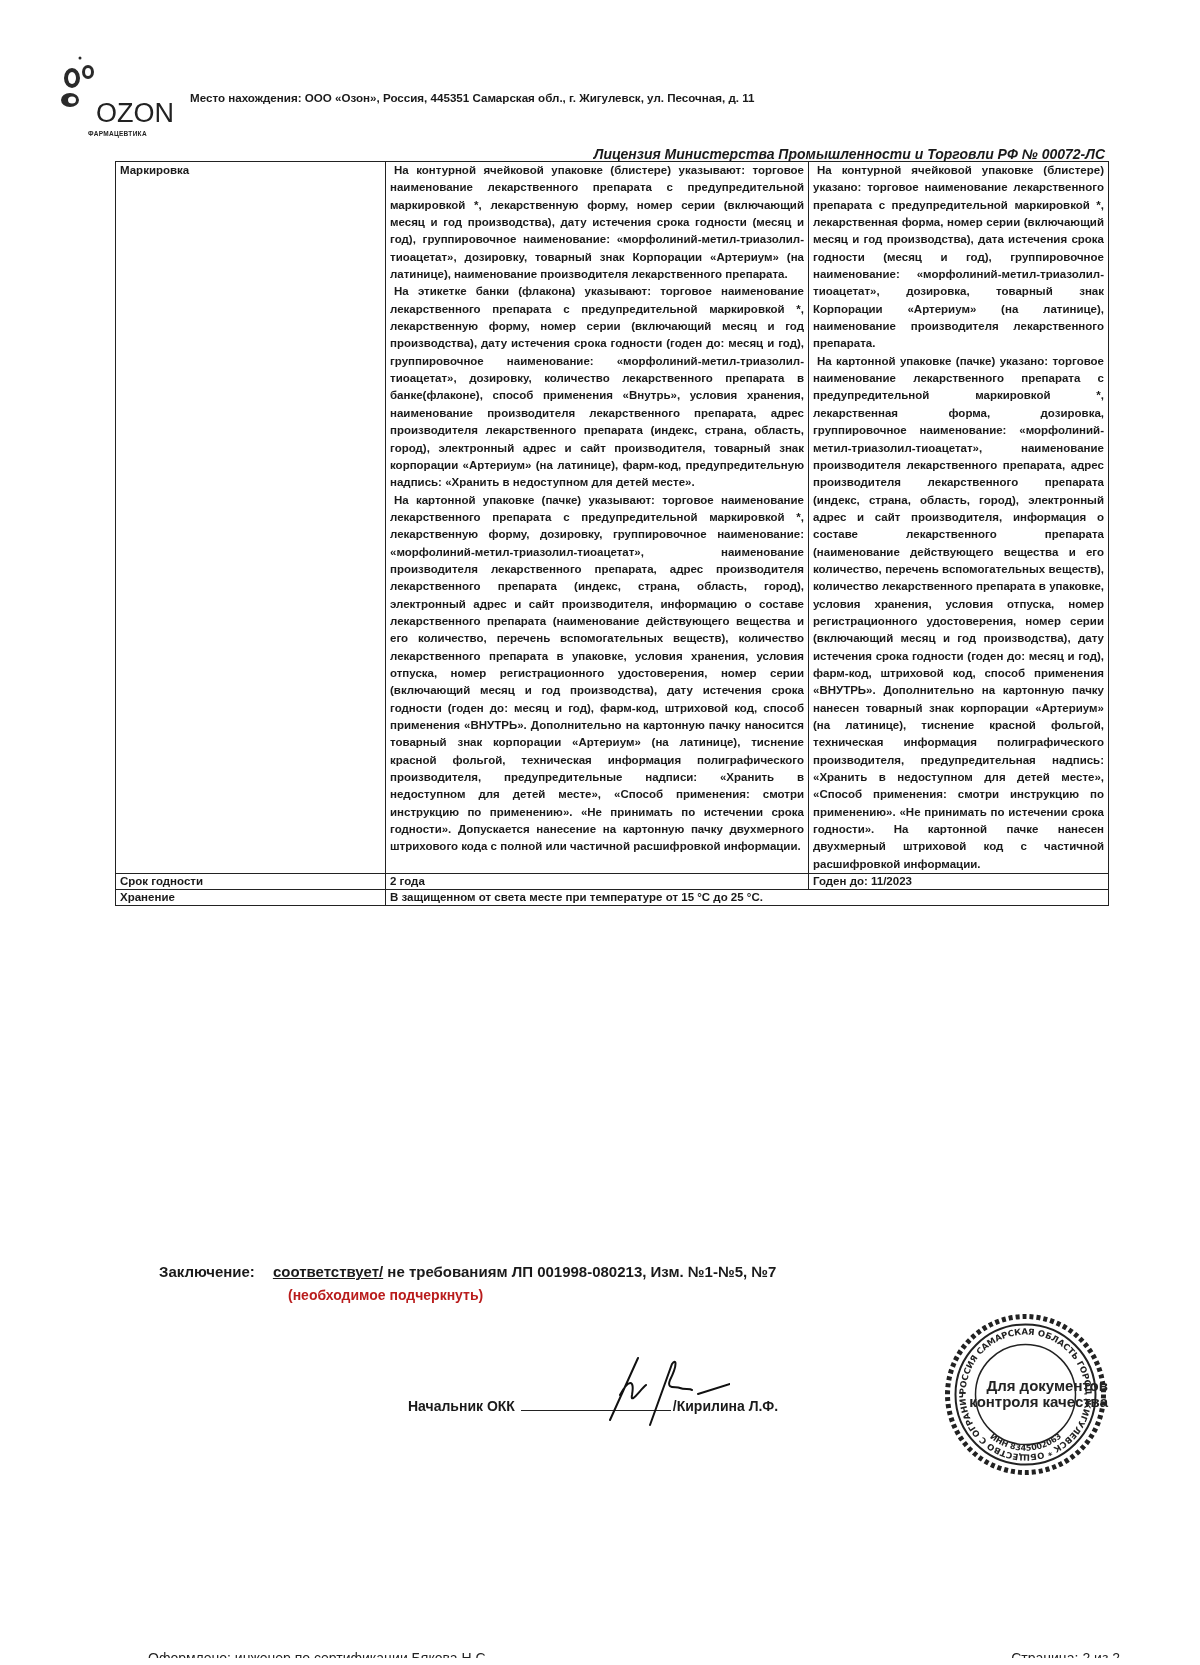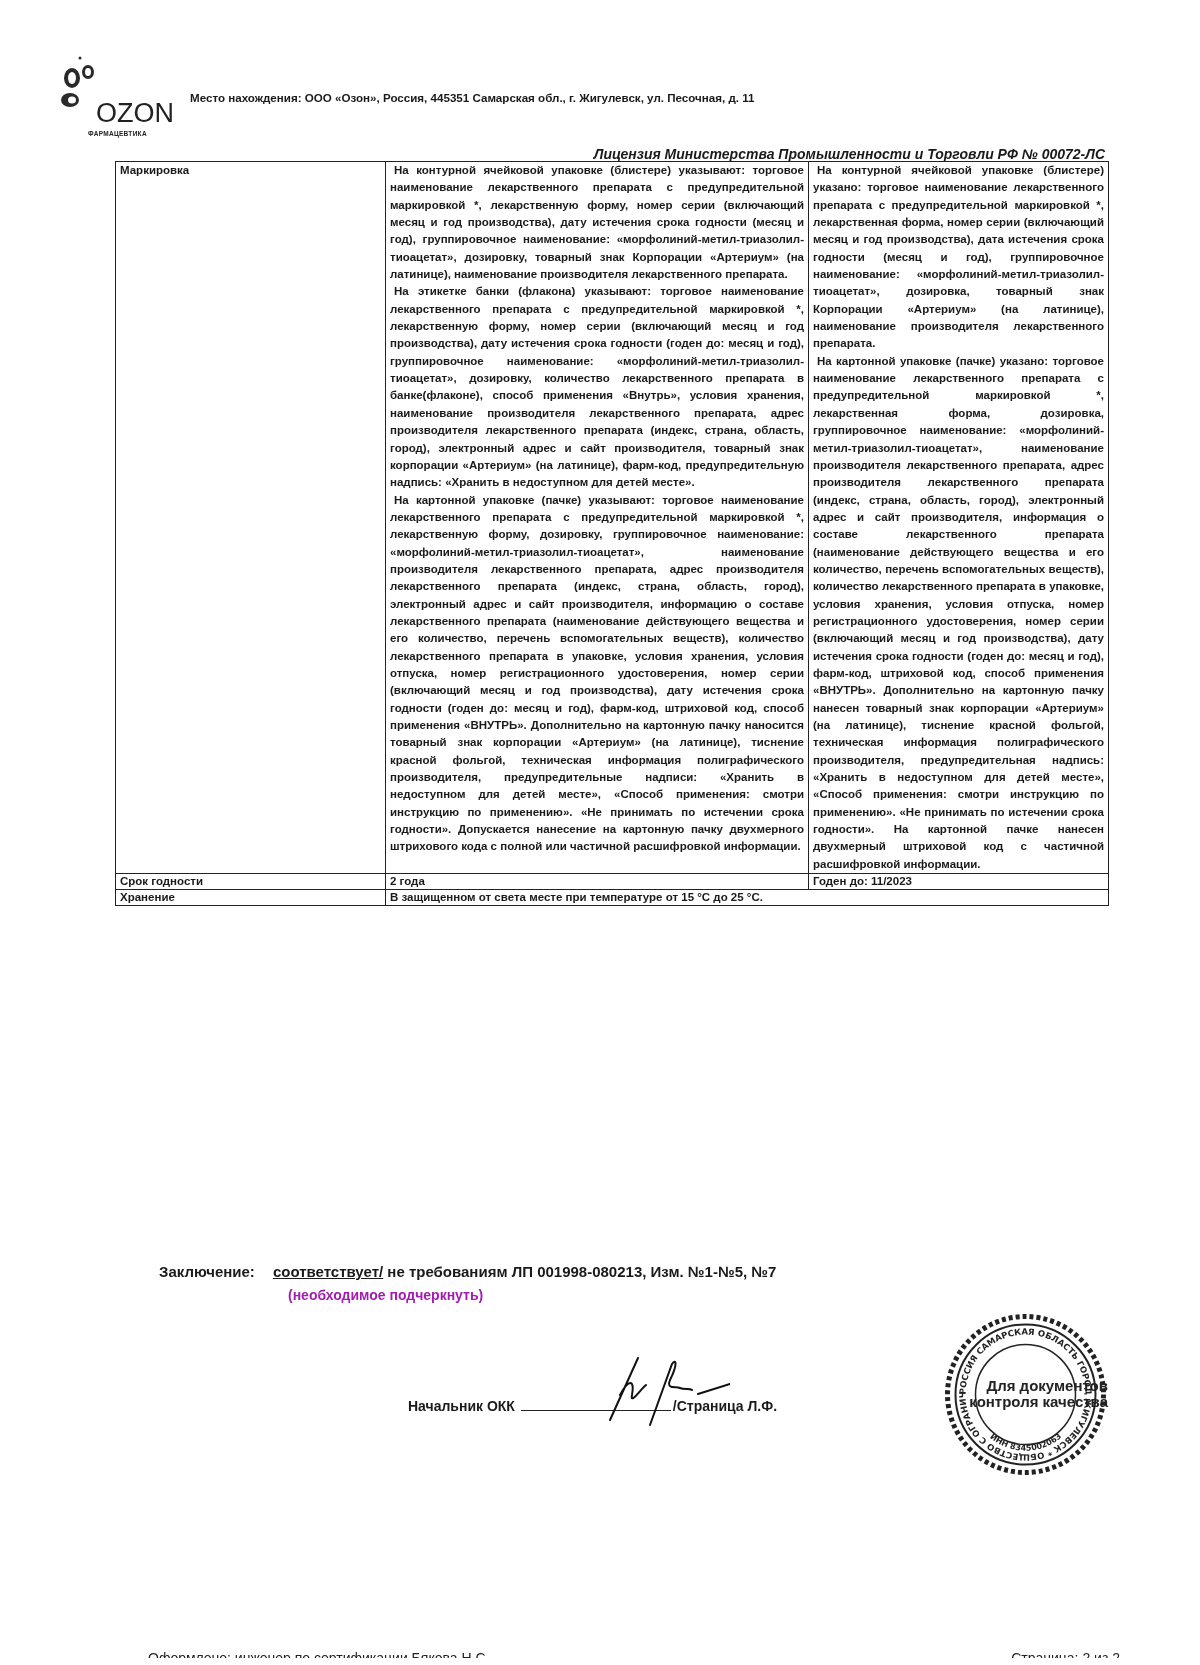--- a/index.html
+++ b/index.html
@@ -17,21 +17,21 @@
   table.main td { border:1.5px solid #222; vertical-align:top; padding:0 4px; }
   table.main col.c1 { width:270px; }
   table.main col.c2 { width:423px; }
   table.main col.c3 { width:300px; }
   .just { text-align:justify; }
   .para { margin:0; text-indent:4px; }
   .row-short td { line-height:15px; padding-top:0; padding-bottom:0; }
   .concl { position:absolute; left:143px; top:1263px; font-size:15px; font-weight:bold; color:#1a1a1a; white-space:nowrap;margin-left:16px; }
   .concl .lbl { margin-right:18px; }
   .concl .u { text-decoration:underline; }
-  .concl-note { position:absolute; left:288px; top:1287px; font-size:14px; font-weight:bold; color:#a21caf; }
+  .concl-note { position:absolute; left:288px; top:1287px; font-size:14px; font-weight:bold; color:#b91c1c; }
   .sign { position:absolute; left:408px; top:1398px; font-size:14px; font-weight:bold; color:#1a1a1a; white-space:nowrap; }
   .sign .line { display:inline-block; width:150px; border-bottom:1.5px solid #222; margin:0 2px; vertical-align:baseline; }
   .signature { position:absolute; left:580px; top:1350px; width:150px; height:80px; }
   .stamp { position:absolute; left:943px; top:1312px; width:165px; height:165px; }
   .stamp-text { position:absolute; left:0; top:66px; width:165px; text-align:right; font-size:15px; font-weight:bold; line-height:16px; color:#222; }
   .footer { position:absolute; top:1650px; font-size:14px; color:#222; white-space:nowrap; overflow:hidden; height:8px; }
   .footer.left { left:148px; }
   .footer.right { right:80px;text-align:center; }
 </style>
 </head>
@@ -87,21 +87,21 @@
 </tbody>
   </table>
 
 <div class="concl">
   <span class="lbl">Заключение:</span><span class="u">соответствует/</span><span> не требованиям  ЛП 001998-080213, Изм. №1-№5, №7</span>
 </div>
 <div class="concl-note">(необходимое подчеркнуть)</div>
 
 <div class="sign">
   <span>Начальник ОКК</span>
-  <span class="line"></span><span>/Страница Л.Ф.</span>
+  <span class="line"></span><span>/Кирилина Л.Ф.</span>
 </div>
 <svg class="signature" viewBox="0 0 150 80">
   <path d="M30 70 L58 8 M40 45 C48 30 55 28 52 45 C50 55 60 40 66 35 M70 75 L92 14 C96 8 98 14 90 30 C86 40 96 36 100 38 C104 40 110 38 112 40 M118 44 L150 34" stroke="#111" stroke-width="2" fill="none" stroke-linecap="round"></path>
 </svg>
 
 <div class="stamp">
   <svg width="165" height="165" viewBox="0 0 165 165">
     <defs>
       <path id="ringPath" d="M82.5,82.5 m-60,0 a60,60 0 1,1 120,0 a60,60 0 1,1 -120,0"></path>
       <path id="innerPath" d="M30,100 A55,55 0 0,0 135,100"></path>

